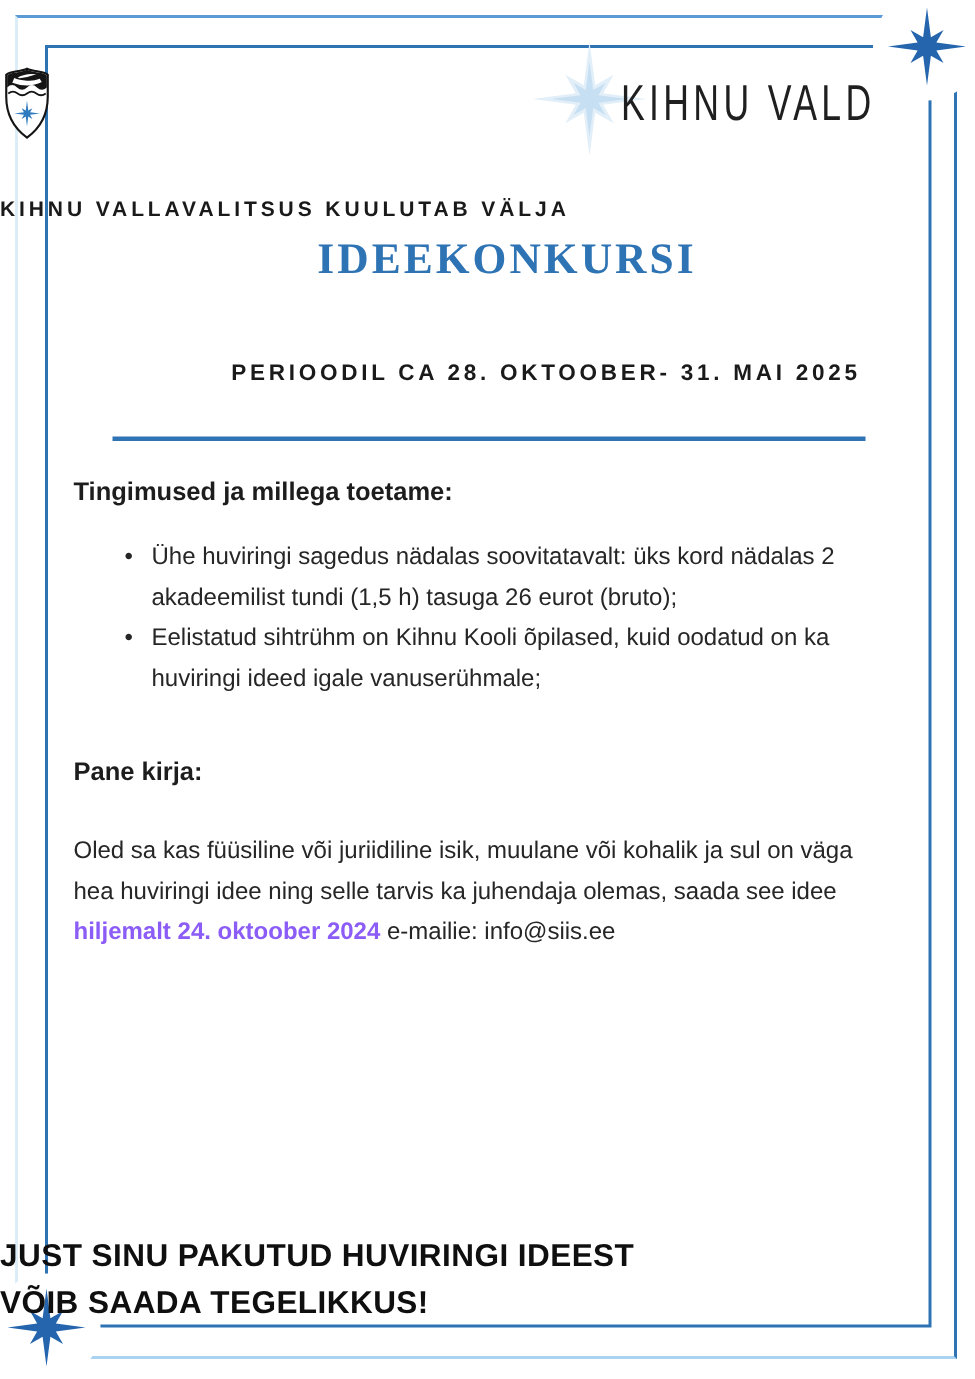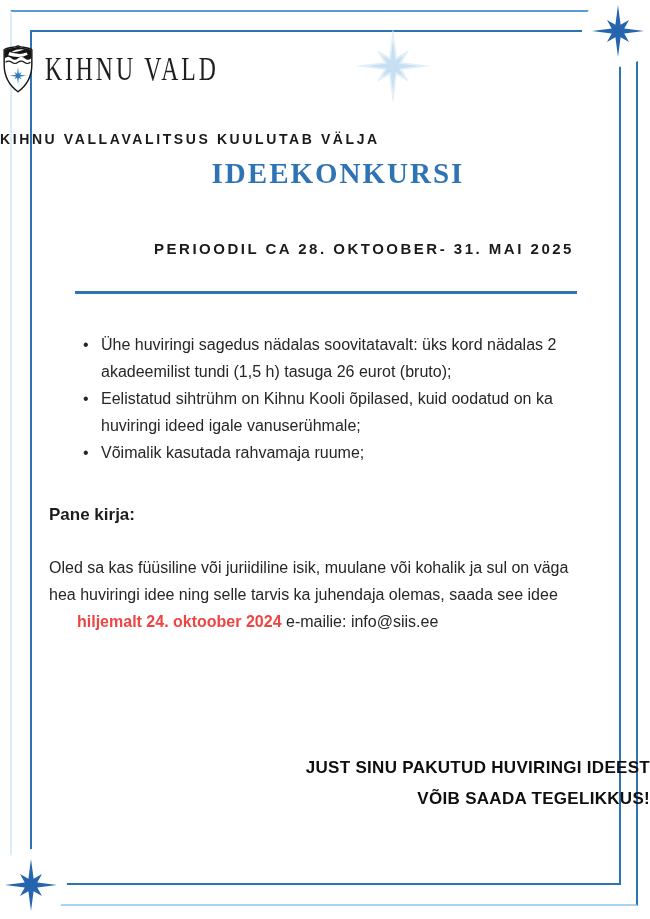--- a/index.html
+++ b/index.html
@@ -19,21 +19,21 @@
   .halo-bl{left:-5px;top:849px;}
 
   .corner-star{position:absolute;width:52px;height:52px;}
   .corner-star-tr{left:592px;top:5px;}
   .corner-star-bl{left:5px;top:859px;}
 
   
   .sparkle-big{position:absolute;left:355px;top:28px;width:76px;height:76px;z-index:1;}
   .sparkle-small{position:absolute;left:368px;top:41px;width:50px;height:50px;z-index:1;}
   .logo-row{position:absolute;top:42px;left:0;right:0;height:54px;z-index:2;
-    display:flex;justify-content:flex-start;align-items:center;gap:9px;font-family:Liberation Serif, serif;}
+    display:flex;justify-content:space-between;align-items:center;gap:9px;}
   .crest{width:36px;height:50px;flex:0 0 auto;}
   .logo-text{font-size:33px;font-weight:400;letter-spacing:4px;color:#1f1f1f;
     transform:scale(0.72,1.02);transform-origin:left center;white-space:nowrap;}
 
   .kicker{position:absolute;top:131px;left:0;width:100%;text-align:left;
     font-size:14px;font-weight:700;letter-spacing:2.6px;color:#1a1a1a;}
   .title{position:absolute;top:156px;left:13px;width:100%;text-align:center;
     font-family:"Liberation Serif",serif;font-weight:700;font-size:29px;
     line-height:35px;letter-spacing:2px;color:#2E74B5;}
   .period{position:absolute;top:240px;left:0;width:100%;text-align:center;
@@ -43,24 +43,24 @@
   .content{position:absolute;left:49px;top:314px;width:530px;color:#262626;
     font-size:16px;line-height:27px;}
   .section-heading{font-weight:700;font-size:17px;color:#1d1d1d;}
   .content ul{list-style:none;margin:17px;padding:0 0 0 17px;}
   .content li{position:relative;padding-left:18px;}
   .content li::before{content:"\2022";position:absolute;left:0;top:0;color:#262626;}
   .content li.extra{padding-left:30px;}
   .content li.extra::before{left:11px;}
   .sect2{margin-top:35px;}
   .closing{margin-top:26px;}
-  .closing b{color:#ef4444;margin-left:28px;}
+  .closing b{color:#8b5cf6;}
 
-  .footer-head{position:absolute;top:752px;left:0;width:100%;text-align:right;
-    font-size:17px;font-weight:700;line-height:31px;letter-spacing:0.3px;color:#0f0f0f;}
+  .footer-head{position:absolute;top:822px;left:0;width:100%;text-align:left;
+    font-size:21px;font-weight:700;line-height:31px;letter-spacing:0.3px;color:#0f0f0f;}
 </style>
 </head>
 <body>
 
 <div class="page">
 
   <div class="frame-outer"></div>
   <div class="frame-inner"></div>
 
   <div class="halo halo-tr"></div>
@@ -94,24 +94,24 @@
 
   <div class="kicker">KIHNU VALLAVALITSUS KUULUTAB VÄLJA</div>
   <div class="title">
     <div>IDEEKONKURSI</div>
   </div>
   <div class="period">PERIOODIL CA 28. OKTOOBER- 31. MAI 2025</div>
   <div class="divider"></div>
 
   <div class="content">
 
+    <div class="section-heading">Tingimused ja millega toetame:</div>
     <ul>
       <li>Ühe huviringi sagedus nädalas soovitatavalt: üks kord nädalas 2 akadeemilist tundi (1,5 h) tasuga 26 eurot (bruto);</li>
       <li>Eelistatud sihtrühm on Kihnu Kooli õpilased, kuid oodatud on ka huviringi ideed igale vanuserühmale;</li>
-      <li>Võimalik kasutada rahvamaja ruume;</li>
     </ul>
 
     <div class="section-heading sect2">Pane kirja:</div>
 
     <div class="closing"><span>Oled sa kas füüsiline või juriidiline isik, muulane või kohalik ja sul on väga hea huviringi idee ning selle tarvis ka juhendaja olemas, saada see idee </span><b>hiljemalt 24. oktoober 2024</b><span> e-mailie: </span><span>info@siis.ee</span></div>
   </div>
 
   <div class="footer-head">
     <div>JUST SINU PAKUTUD HUVIRINGI IDEEST</div>
     <div>VÕIB SAADA TEGELIKKUS!</div>

